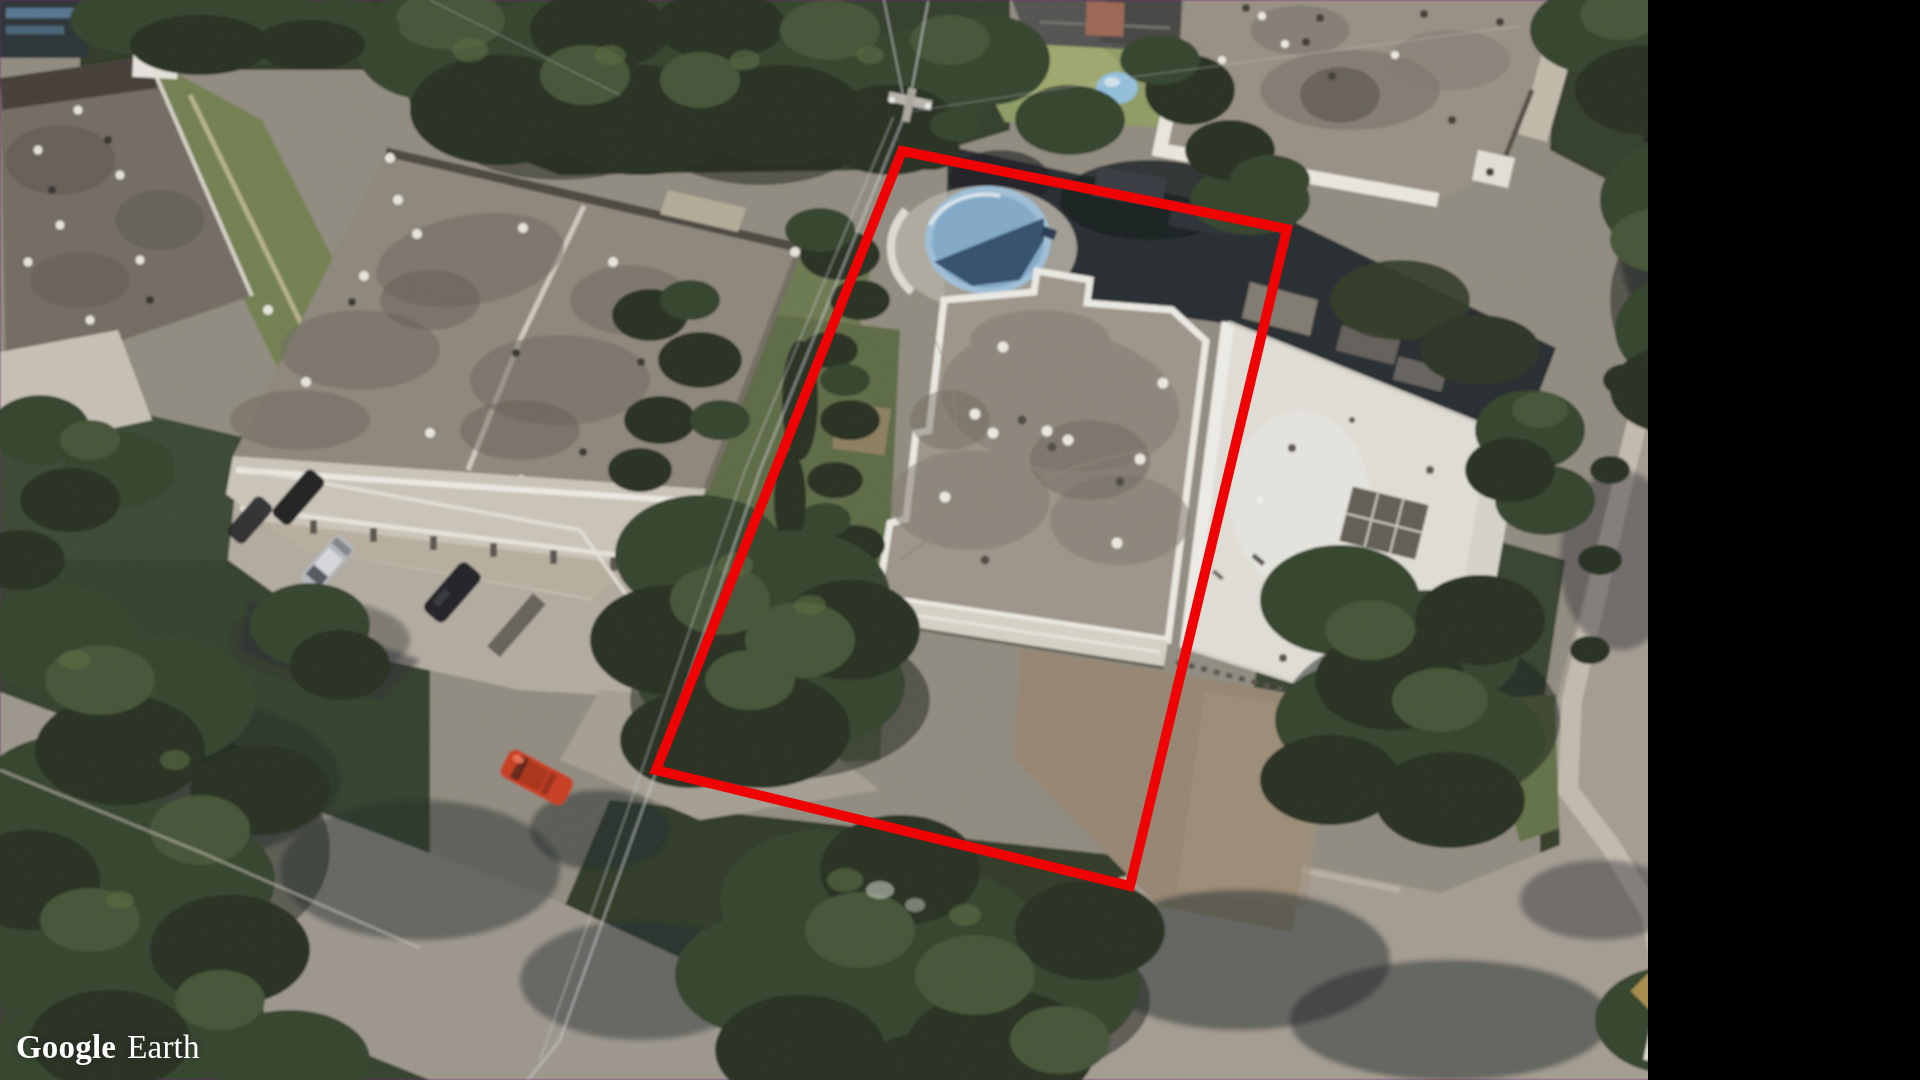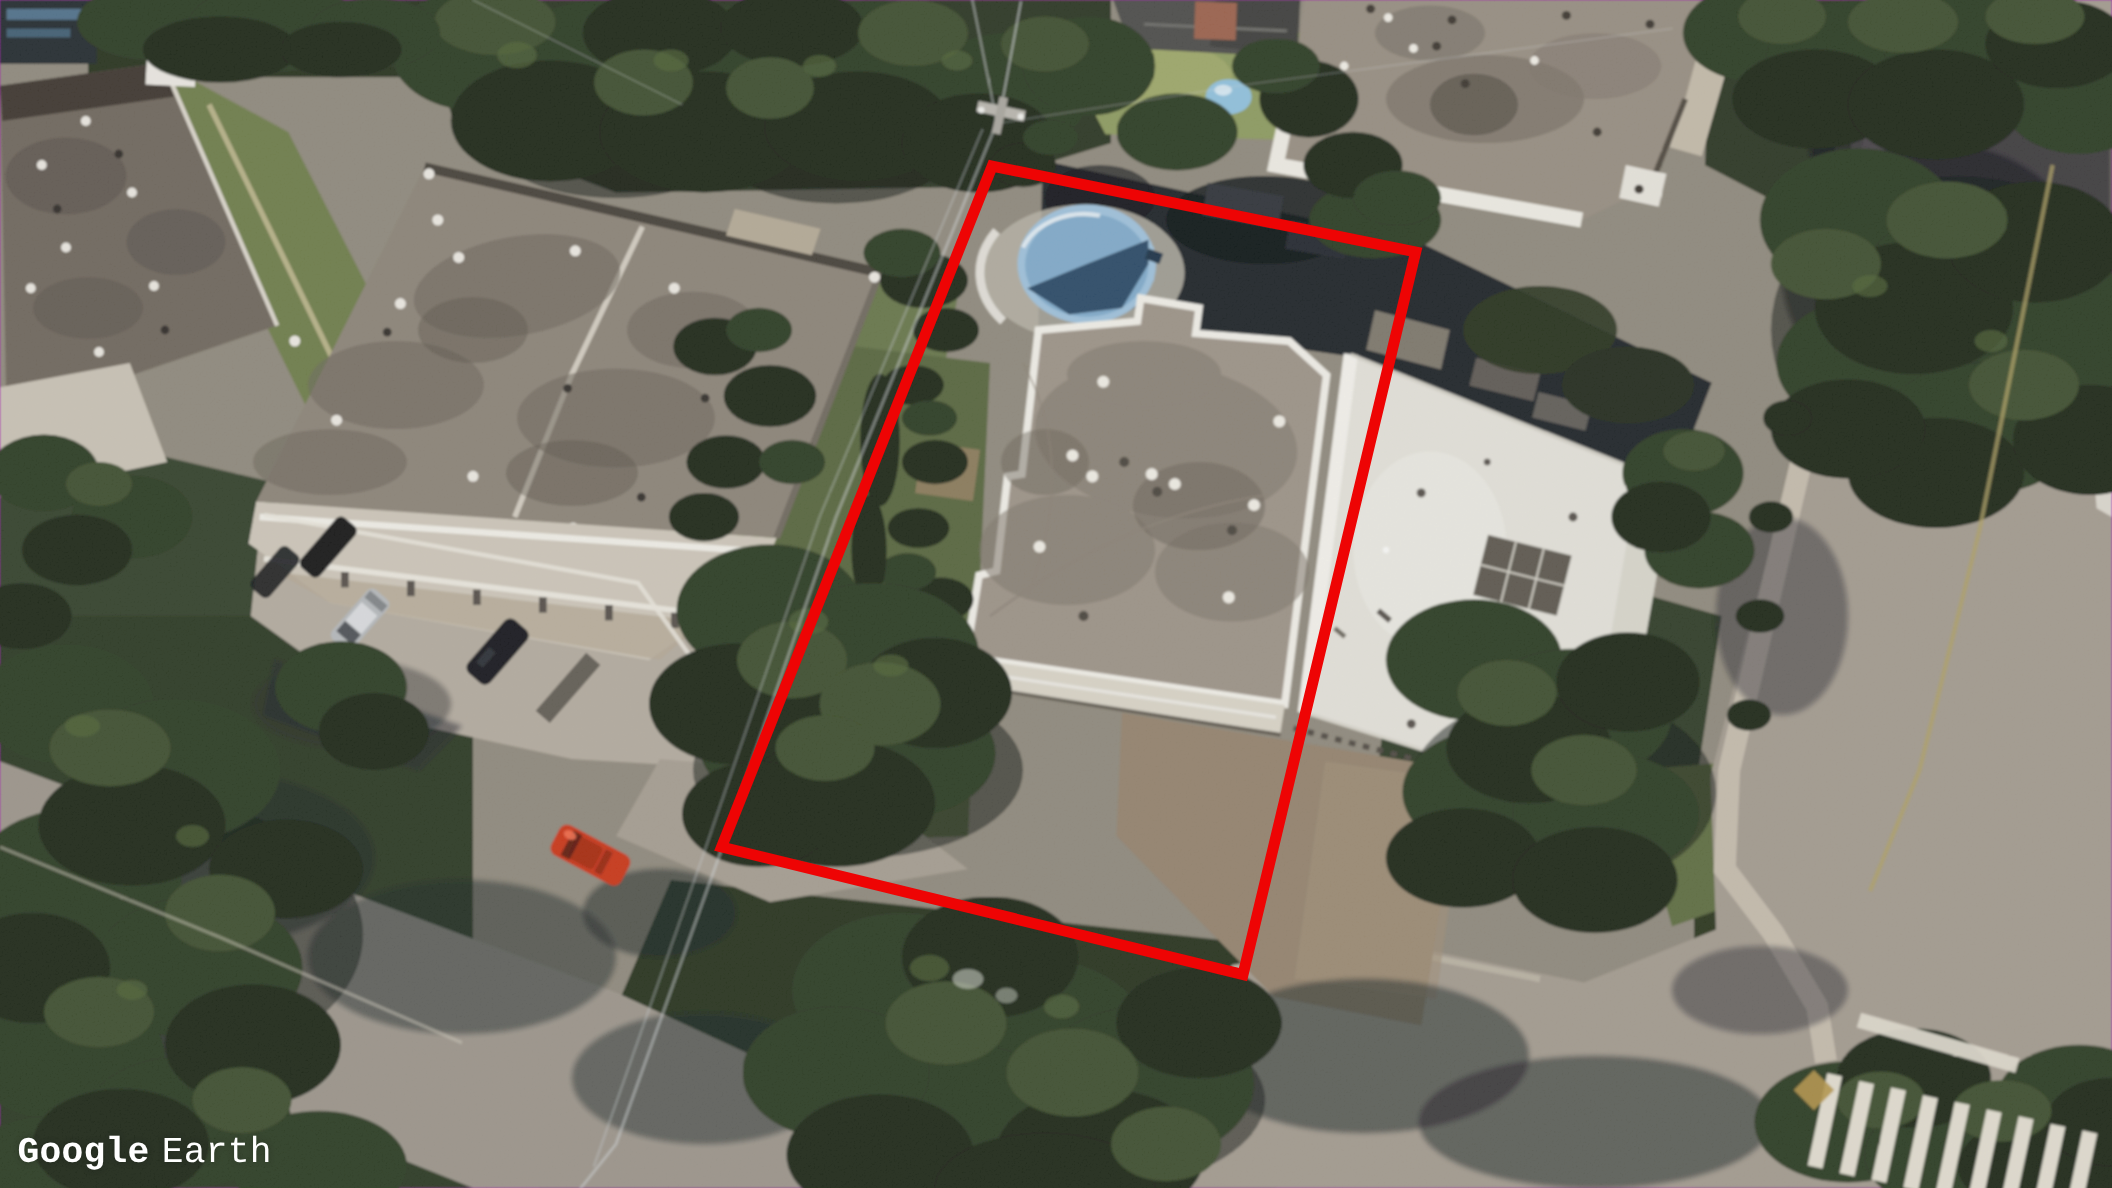--- a/index.html
+++ b/index.html
@@ -1,17 +1,17 @@
 <!DOCTYPE html>
 <html><head>
 <meta charset="utf-8">
 <style>
   html,body{margin:0;padding:0;background:#000;}
-  #stage{position:relative;width:1920px;height:1080px;overflow:hidden;background:#a21caf;
-         font-family:Liberation Mono, monospace;}
+  #stage{position:relative;width:1648px;height:1080px;overflow:hidden;background:#701a75;
+         font-family:Liberation Serif, serif;}
   #stage svg{position:absolute;left:0;top:0;display:block;}
   #watermark{position:absolute;left:16px;bottom:14px;color:#fff;font-size:33px;
              letter-spacing:.2px;text-shadow:0 0 6px rgba(0,0,0,.25);user-select:none;}
   #watermark .brand{font-weight:600;}
   #watermark .product{font-weight:300;margin-left:11px;}
   .td{fill:#1b2517}.tm{fill:#2c3a23}.tl{fill:#3c4d2d}
   .th{fill:#4f6238;opacity:.65}.tsh{fill:#0d1410;opacity:.5}
 </style>
 </head>
 <body>

